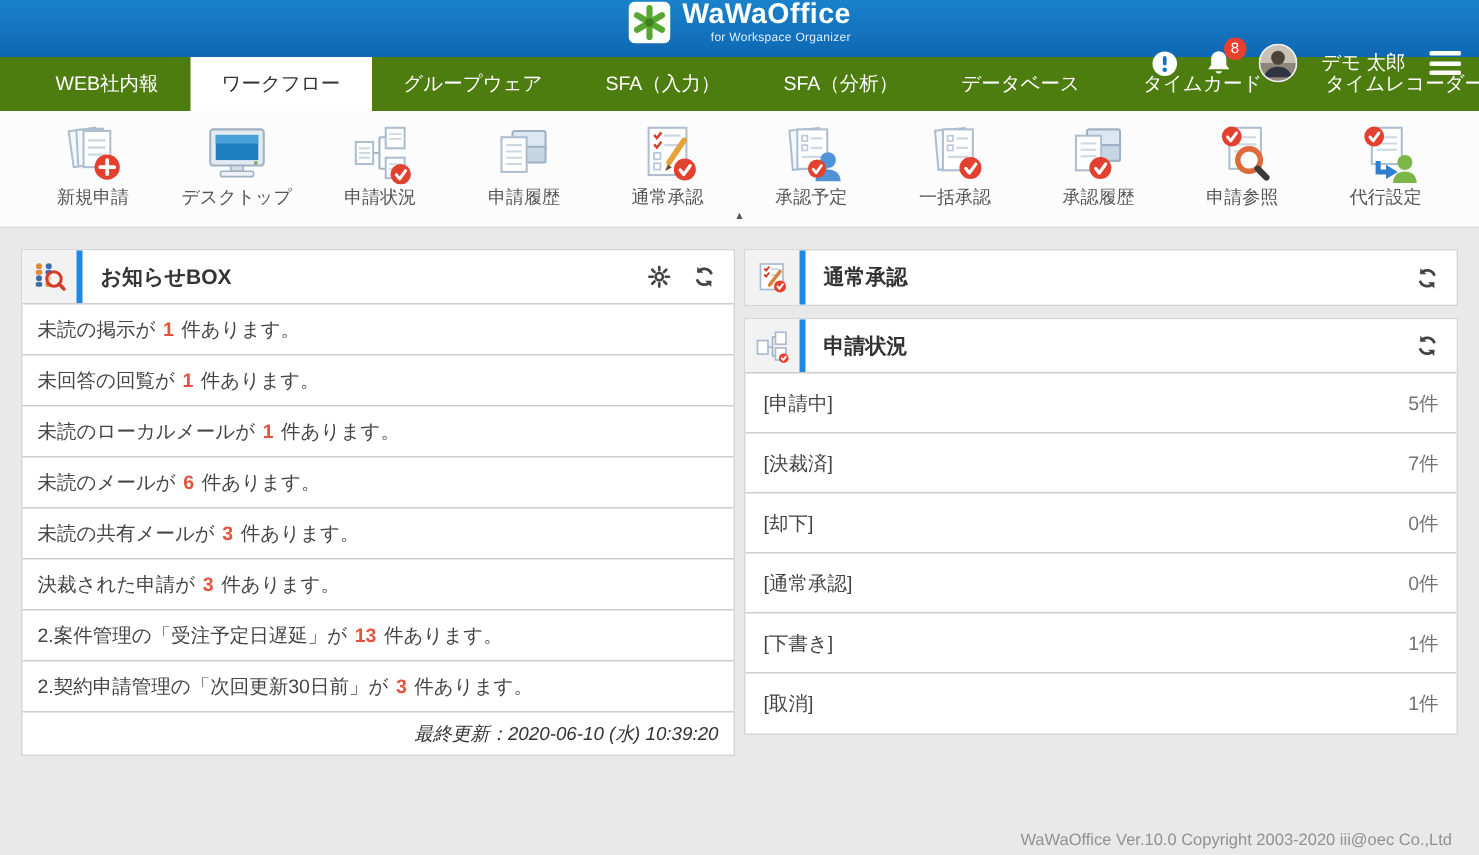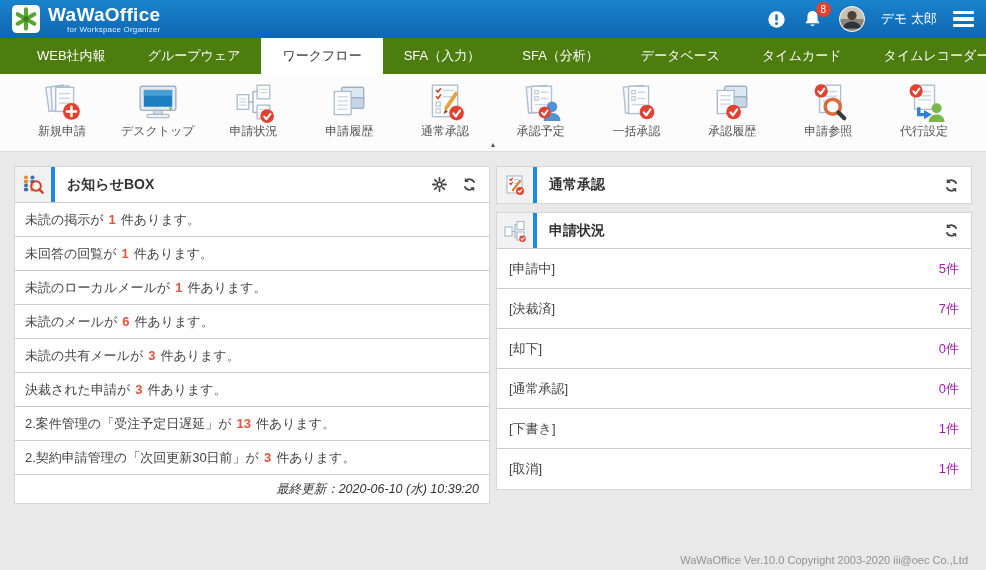--- a/index.html
+++ b/index.html
@@ -5,21 +5,21 @@
   * { margin:0; padding:0; box-sizing:border-box; }
   html,body { background:#e9e9e9; }
   .app {
     width:986px; height:570px; position:relative; overflow:hidden;
     background:#e9e9e9;
     font-family:"Liberation Sans","DejaVu Sans",sans-serif;
   }
   
   .topbar {
     height:38px; background:linear-gradient(180deg,#1a82cc,#0e67b2);
-    display:flex; align-items:center; padding:0 12px;
+    display:flex; align-items:center; padding:0 12px;flex-direction:column;
   }
   .logo-area { display:flex; align-items:center; gap:8px; }
   .logo-icon svg { width:28px; height:28px; display:block; }
   .logo-text { display:flex; flex-direction:column; line-height:1; }
   .logo-title { color:#fff; font-weight:bold; font-size:19px; letter-spacing:.3px; }
   .logo-sub { color:#ddefff; font-size:8px; margin-top:2px; text-align:right; letter-spacing:.2px; }
   .top-actions { margin-left:auto; display:flex; align-items:center; gap:16px; }
   .info-btn svg { width:19px; height:19px; display:block; }
   .bell-wrap { position:relative; }
   .bell-wrap svg { width:21px; height:21px; display:block; }
@@ -69,21 +69,21 @@
     border-bottom:1px solid #ccc; font-size:13px; color:#444; cursor:pointer; white-space:nowrap;
   }
   .notice-row .num { color:#e2543e; font-weight:bold; margin:0 5px; }
   .last-updated { height:28px; line-height:28px; text-align:right; padding-right:10px; font-size:12.5px; color:#333;font-style:italic; }
   
   .status-row {
     height:40px; display:flex; align-items:center; padding:0 12px;
     border-bottom:1px solid #ccc; font-size:13px; color:#444; cursor:pointer;
   }
   .status-row:last-child { border-bottom:none; }
-  .status-row .count { margin-left:auto; color:#a21caf; }
+  .status-row .count { margin-left:auto; color:#737373; }
   
   .footer-copy { text-align:right; padding:36px 18px 0 0; font-size:11px; color:#919191; }
 </style>
 </head>
 <body>
 
 <div class="app">
 
   <div class="topbar">
     <div class="logo-area">
@@ -131,22 +131,22 @@
       <span class="burger">
           <span></span>
           <span></span>
           <span></span>
         </span>
     </div>
   </div>
 
   <div class="navbar">
       <div class="tab">WEB社内報</div>
+      <div class="tab active">ワークフロー</div>
       <div class="tab">グループウェア</div>
-      <div class="tab active">ワークフロー</div>
       <div class="tab">SFA（入力）</div>
       <div class="tab">SFA（分析）</div>
       <div class="tab">データベース</div>
       <div class="tab">タイムカード</div>
       <div class="tab">タイムレコーダー</div>
     </div>
 
   <div class="toolbar">
     <div class="tool">
         <div class="tool-icon">

